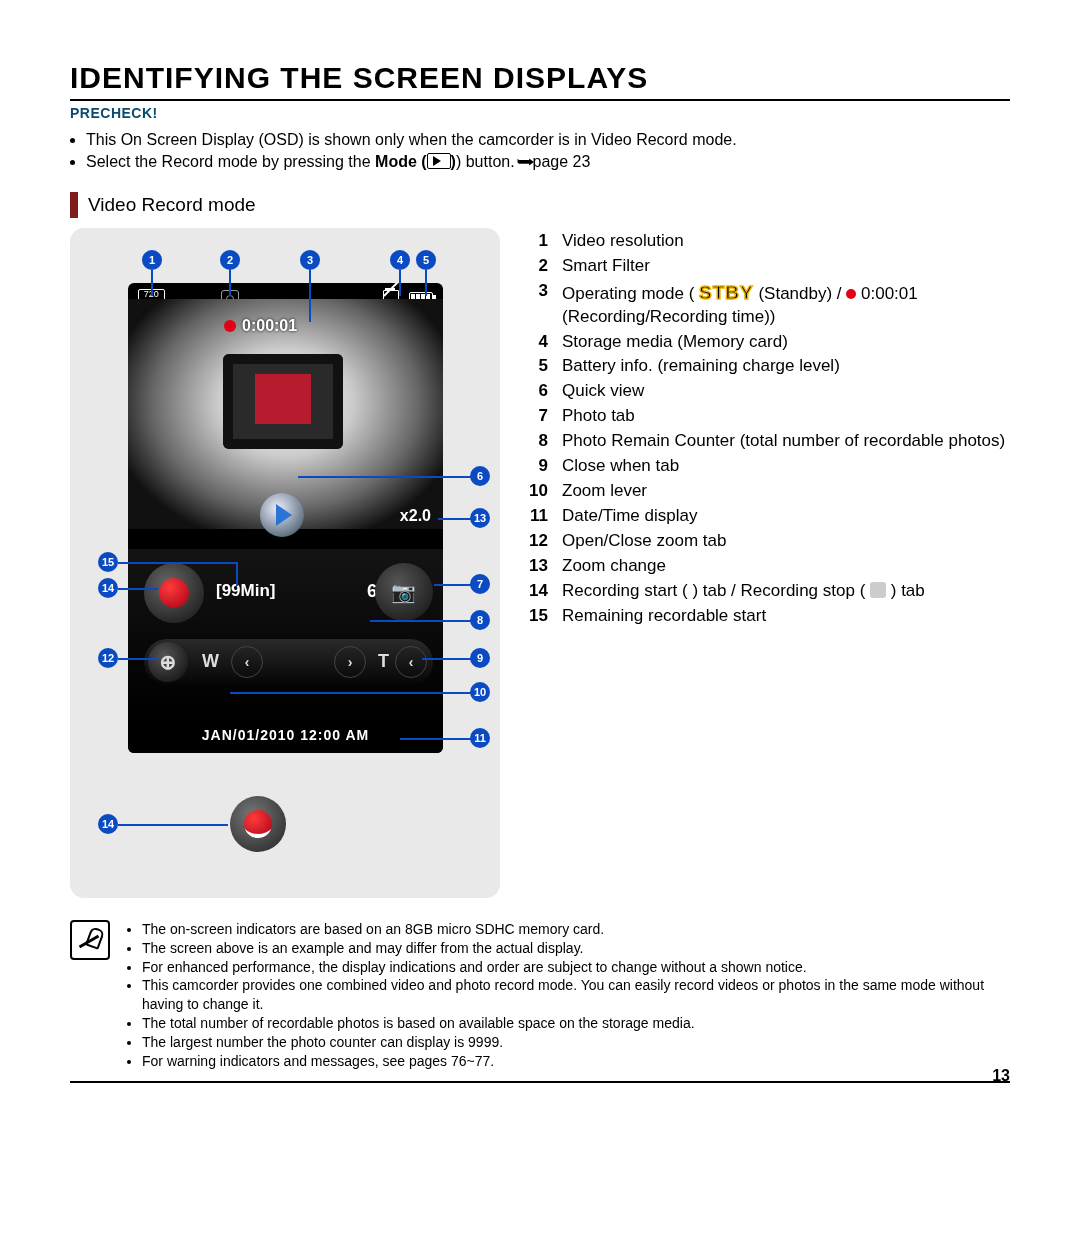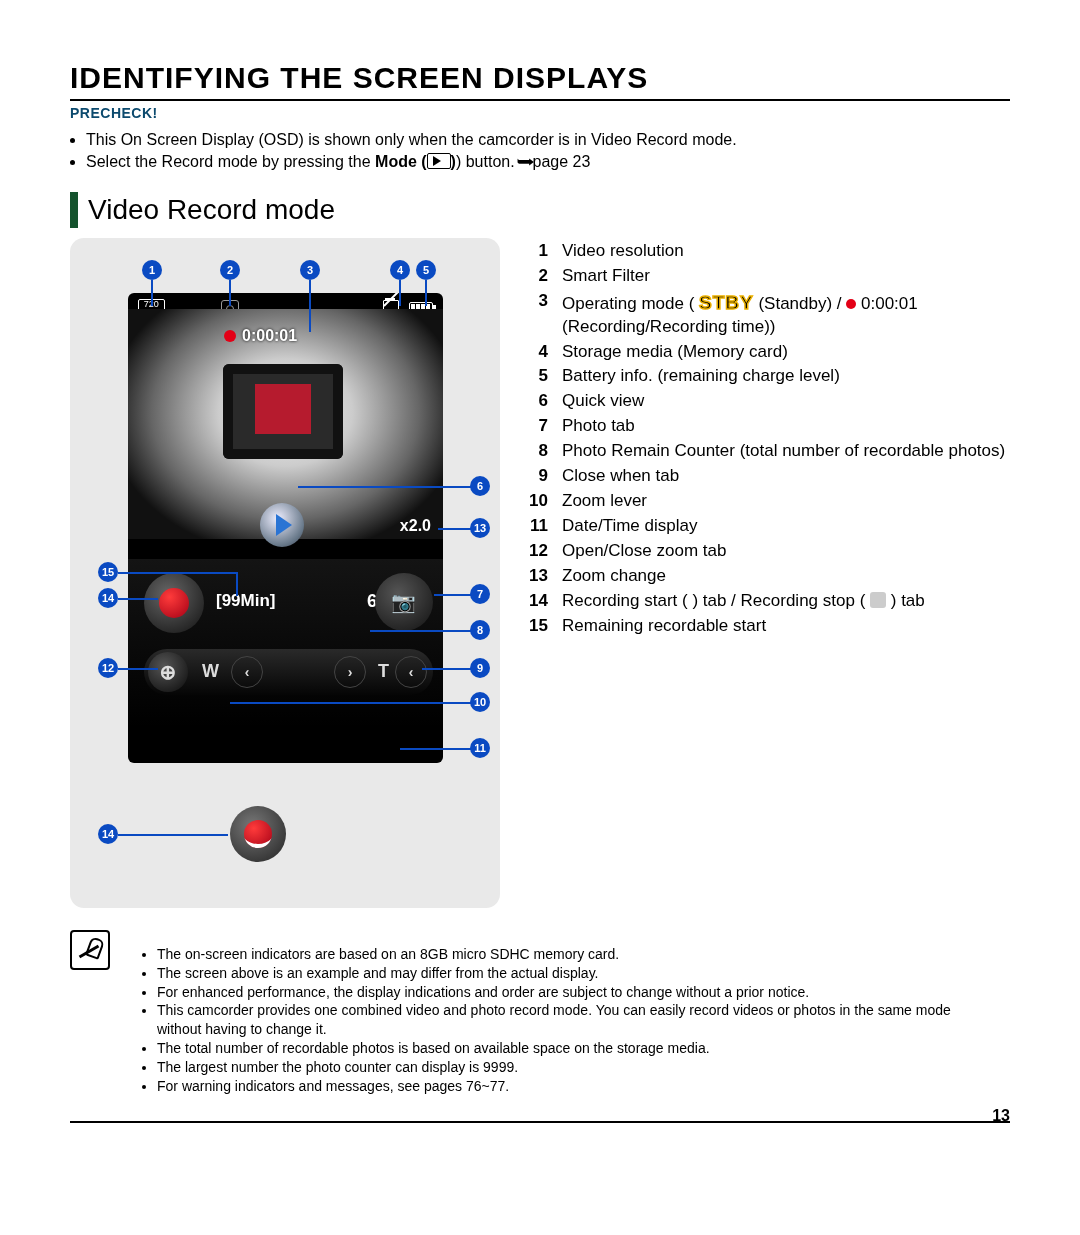--- a/index.html
+++ b/index.html
@@ -4,21 +4,21 @@
 <style>body{margin:0;background:#fff;font-family:Arial,Helvetica,sans-serif;color:#000;width:1080px}
 .page{padding:61px 70px 30px 70px;position:relative}
 h1{font-size:30px;letter-spacing:1px;margin:0 0 4px 0;padding-bottom:4px;border-bottom:2px solid #000}
 .intro{font-size:16px;margin:8px 0 12px 0;line-height:1.3}
 .precheck{color:#0c4a6e;font-weight:bold;font-size:14px;letter-spacing:.5px;margin-bottom:8px}
 .bullets{margin:0 0 18px 16px;padding:0;font-size:16px;line-height:1.4}
 .bullets li{list-style:disc}
 .mode-icon{display:inline-block;width:22px;height:14px;border:1.5px solid #000;border-radius:2px;position:relative;vertical-align:-2px}
 .mode-icon::after{content:"";position:absolute;left:5px;top:2px;border-left:8px solid #000;border-top:5px solid transparent;border-bottom:5px solid transparent}
 .arrow{display:inline-block;transform:scaleX(1.4)}
-h2{font-size:28px;margin:0 0 10px 0;border-left:8px solid #14532d;padding:2px 0 2px 10px;font-weight:normal}
+h2{font-size:19px;margin:0 0 10px 0;border-left:8px solid #7f1d1d;padding:2px 0 2px 10px;font-weight:normal}
 .row{display:flex;gap:20px;align-items:flex-start}
 .device{width:430px;height:670px;background:#e9e9e9;border-radius:14px;position:relative;flex:0 0 430px}
 .screen{position:absolute;left:58px;top:55px;width:315px;height:470px;background:#000;border-radius:6px;overflow:hidden}
 .lens-area{position:absolute;left:0;top:16px;width:100%;height:230px;background:radial-gradient(ellipse at 50% 45%,#f5f5f5 0,#ccc 30%,#666 60%,#111 80%)}
 .lens-center{position:absolute;left:95px;top:55px;width:120px;height:95px;background:#2a2a2a;border-radius:6px;box-shadow:inset 0 0 0 10px #111}
 .lens-center::after{content:"";position:absolute;left:32px;top:20px;width:56px;height:50px;background:#b61b2e}
 .timer{position:absolute;left:96px;top:34px;color:#fff;font-weight:bold;font-size:16px;text-shadow:0 0 3px #000}
 .timer::before{content:"";display:inline-block;width:12px;height:12px;background:#e30016;border-radius:50%;margin-right:6px;vertical-align:-1px}
 .topbar{position:absolute;left:10px;top:6px;right:10px;height:20px;color:#fff;font-size:10px;display:flex;align-items:center;gap:6px}
 .res{border:1px solid #fff;border-radius:2px;padding:0 3px;font-size:9px;line-height:1;text-align:center}
@@ -55,21 +55,21 @@
 .legend-row{display:flex;font-size:17px;margin:2px 0;line-height:1.35}
 .legend-row .n{width:28px;font-weight:bold;text-align:right;margin-right:14px;flex:0 0 28px}
 .legend-row .t{flex:1}
 .stby{font-family:Impact,Arial Black,sans-serif;font-weight:900;color:#000000;-webkit-text-stroke:1.5px #ecb100;font-size:19px;letter-spacing:1px}
 .dot{display:inline-block;width:10px;height:10px;background:#e30016;border-radius:50%;vertical-align:0}
 .recstop-ico{display:inline-block;width:16px;height:16px;background:#ccc;border-radius:3px;vertical-align:-2px}
 .notes{display:flex;gap:14px;margin-top:22px;border-bottom:2px solid #000;padding-bottom:10px}
 .note-icon{width:36px;height:36px;border:2px solid #000;border-radius:4px;flex:0 0 36px;position:relative}
 .note-icon::before{content:"";position:absolute;left:6px;top:18px;width:22px;height:3px;background:#000;transform:rotate(-30deg)}
 .note-icon::after{content:"";position:absolute;left:16px;top:6px;width:10px;height:16px;border:2px solid #000;border-radius:6px 6px 2px 2px;transform:rotate(20deg)}
-.notes ul{margin:15px;padding-left:18px;font-size:14px;line-height:1.35}
+.notes ul{margin:0;padding-left:18px;font-size:14px;line-height:1.35}
 .pageno{position:absolute;right:70px;bottom:28px;font-size:16px;font-weight:bold}
 </style>
 </head>
 <body>
 
 <div class="page">
  <h1>IDENTIFYING THE SCREEN DISPLAYS</h1>
  <div class="precheck">PRECHECK!</div>
  <ul class="bullets">
   <li>This On Screen Display (OSD) is shown only when the camcorder is in Video Record mode.</li>
@@ -159,20 +159,21 @@
       <div style="flex:1"></div>
       <div class="zarrow">
                 <span>›</span>
               </div>
       <span class="ztxt">T</span>
       <div class="zarrow zclose">
                 <span>‹</span>
               </div>
      </div>
     </div>
+    <div class="datebar">JAN/01/2010 12:00 AM</div>
    </div>
    <div class="ext-stop"></div>
   </div>
 
   <div class="legend">
    <div class="legend-row">
           <span class="n">1</span>
           <span class="t">Video resolution</span>
         </div>
    <div class="legend-row">
@@ -232,21 +233,21 @@
           <span class="t">Remaining recordable start</span>
         </div>
   </div>
  </div>
 
  <div class="notes">
   <div class="note-icon"></div>
   <ul>
    <li>The on-screen indicators are based on an 8GB micro SDHC memory card.</li>
    <li>The screen above is an example and may differ from the actual display.</li>
-   <li>For enhanced performance, the display indications and order are subject to change without a prior notice.</li>
+   <li>For enhanced performance, the display indications and order are subject to change without a shown notice.</li>
    <li>This camcorder provides one combined video and photo record mode. You can easily record videos or photos in the same mode without having to change it.</li>
    <li>The total number of recordable photos is based on available space on the storage media.</li>
    <li>The largest number the photo counter can display is 9999.</li>
    <li>For warning indicators and messages, see pages 76~77.</li>
   </ul>
  </div>
  <div class="pageno">13</div>
 </div>
 
 </body></html>

